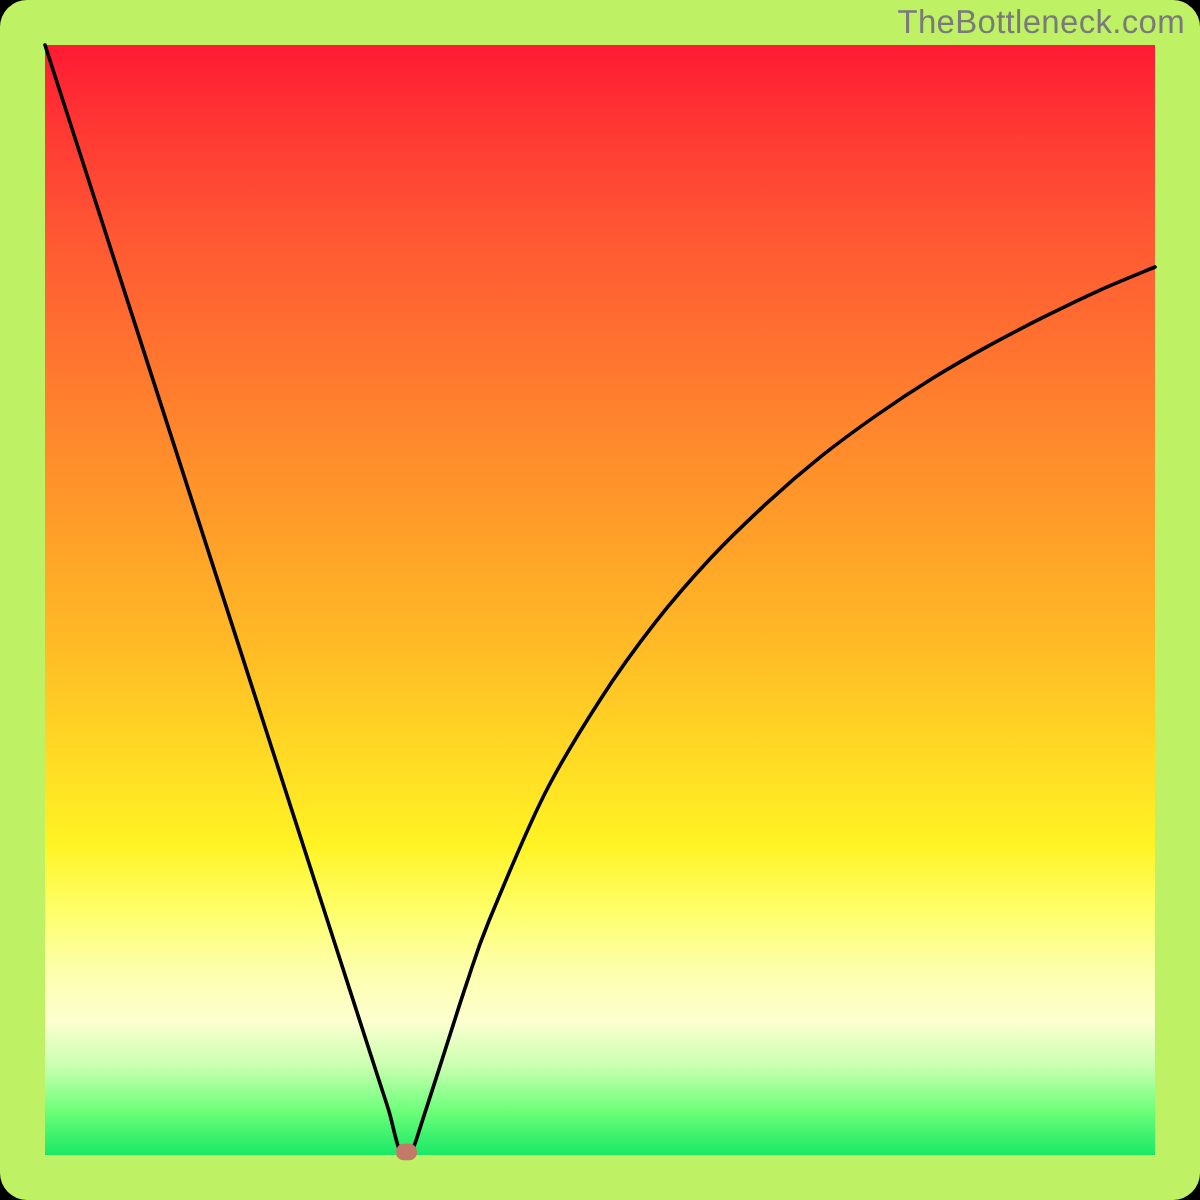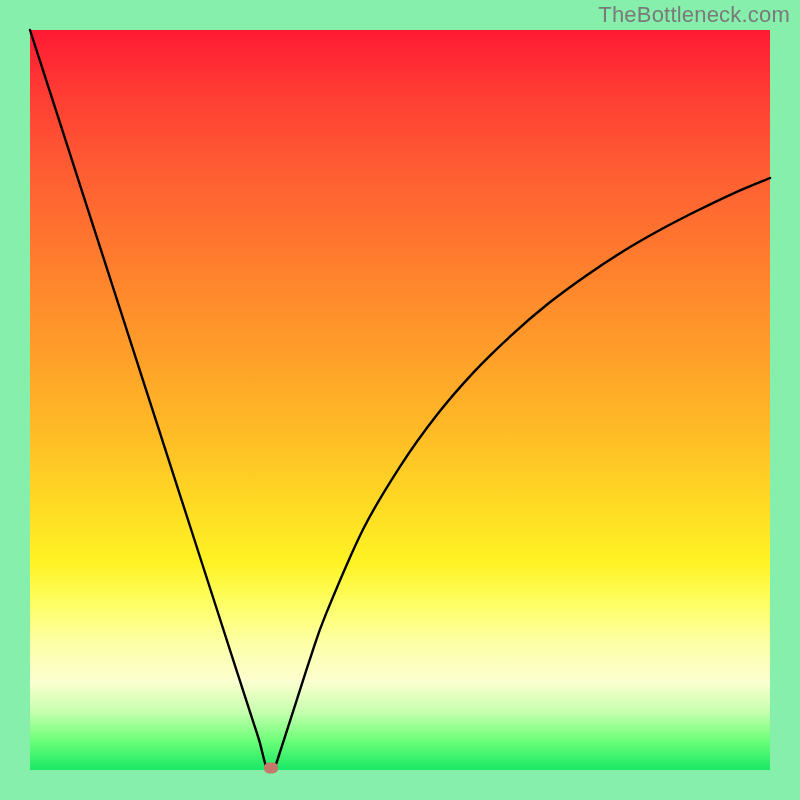--- a/index.html
+++ b/index.html
@@ -8,21 +8,22 @@
     width: 800px;
     height: 800px;
     background: #000;
     font-family: Arial, Helvetica, sans-serif;
     overflow: hidden;
   }
   .frame {
     position: relative;
     width: 800px;
     height: 800px;
-    background: #86efac;
+    background: #bef264;
+    border-radius: 18px;
   }
   .watermark {
     position: absolute;
     top: 2px;
     right: 10px;
     color: #7a7a7a;
     font-size: 22px;
     letter-spacing: 0.2px;
     font-weight: 400;
     z-index: 10;

